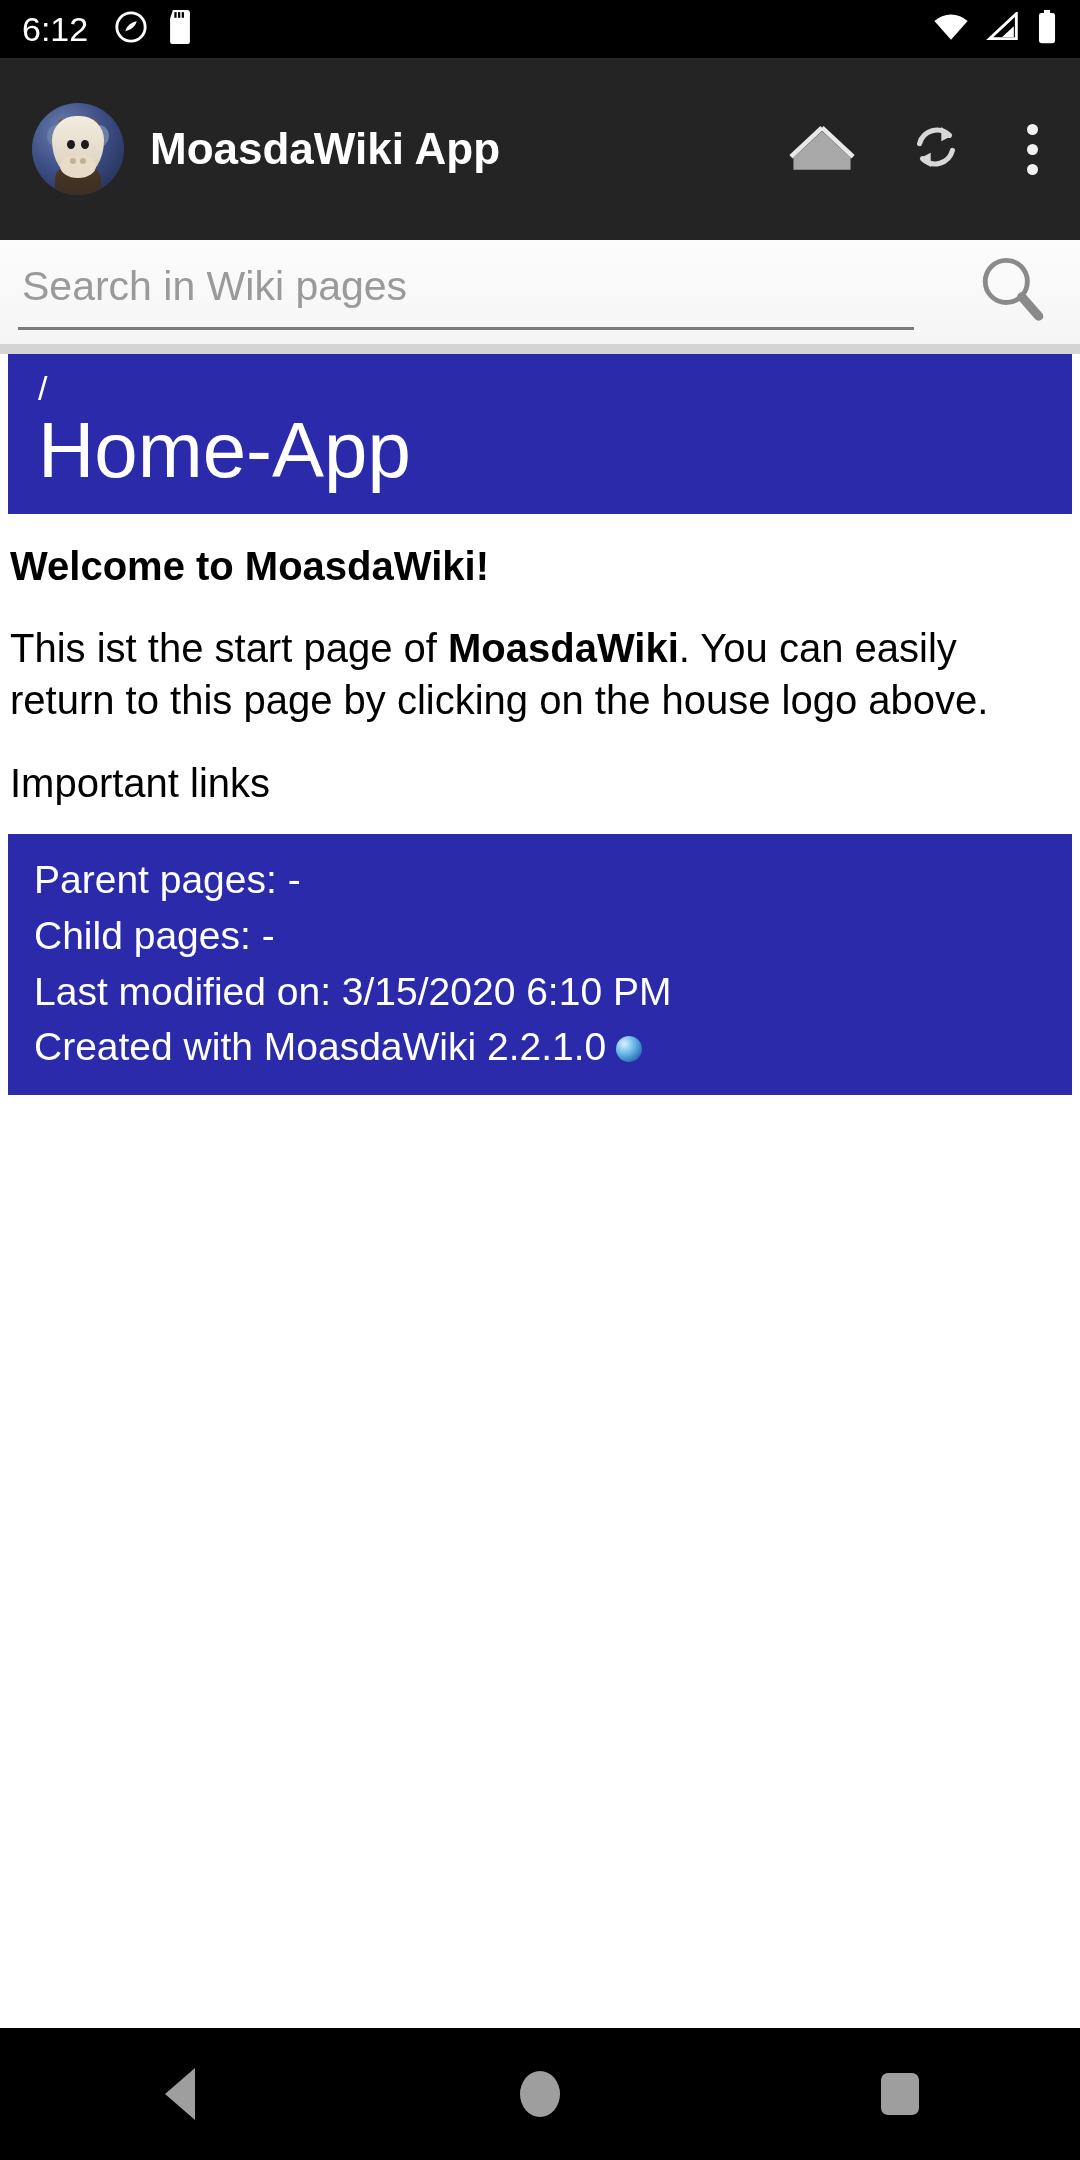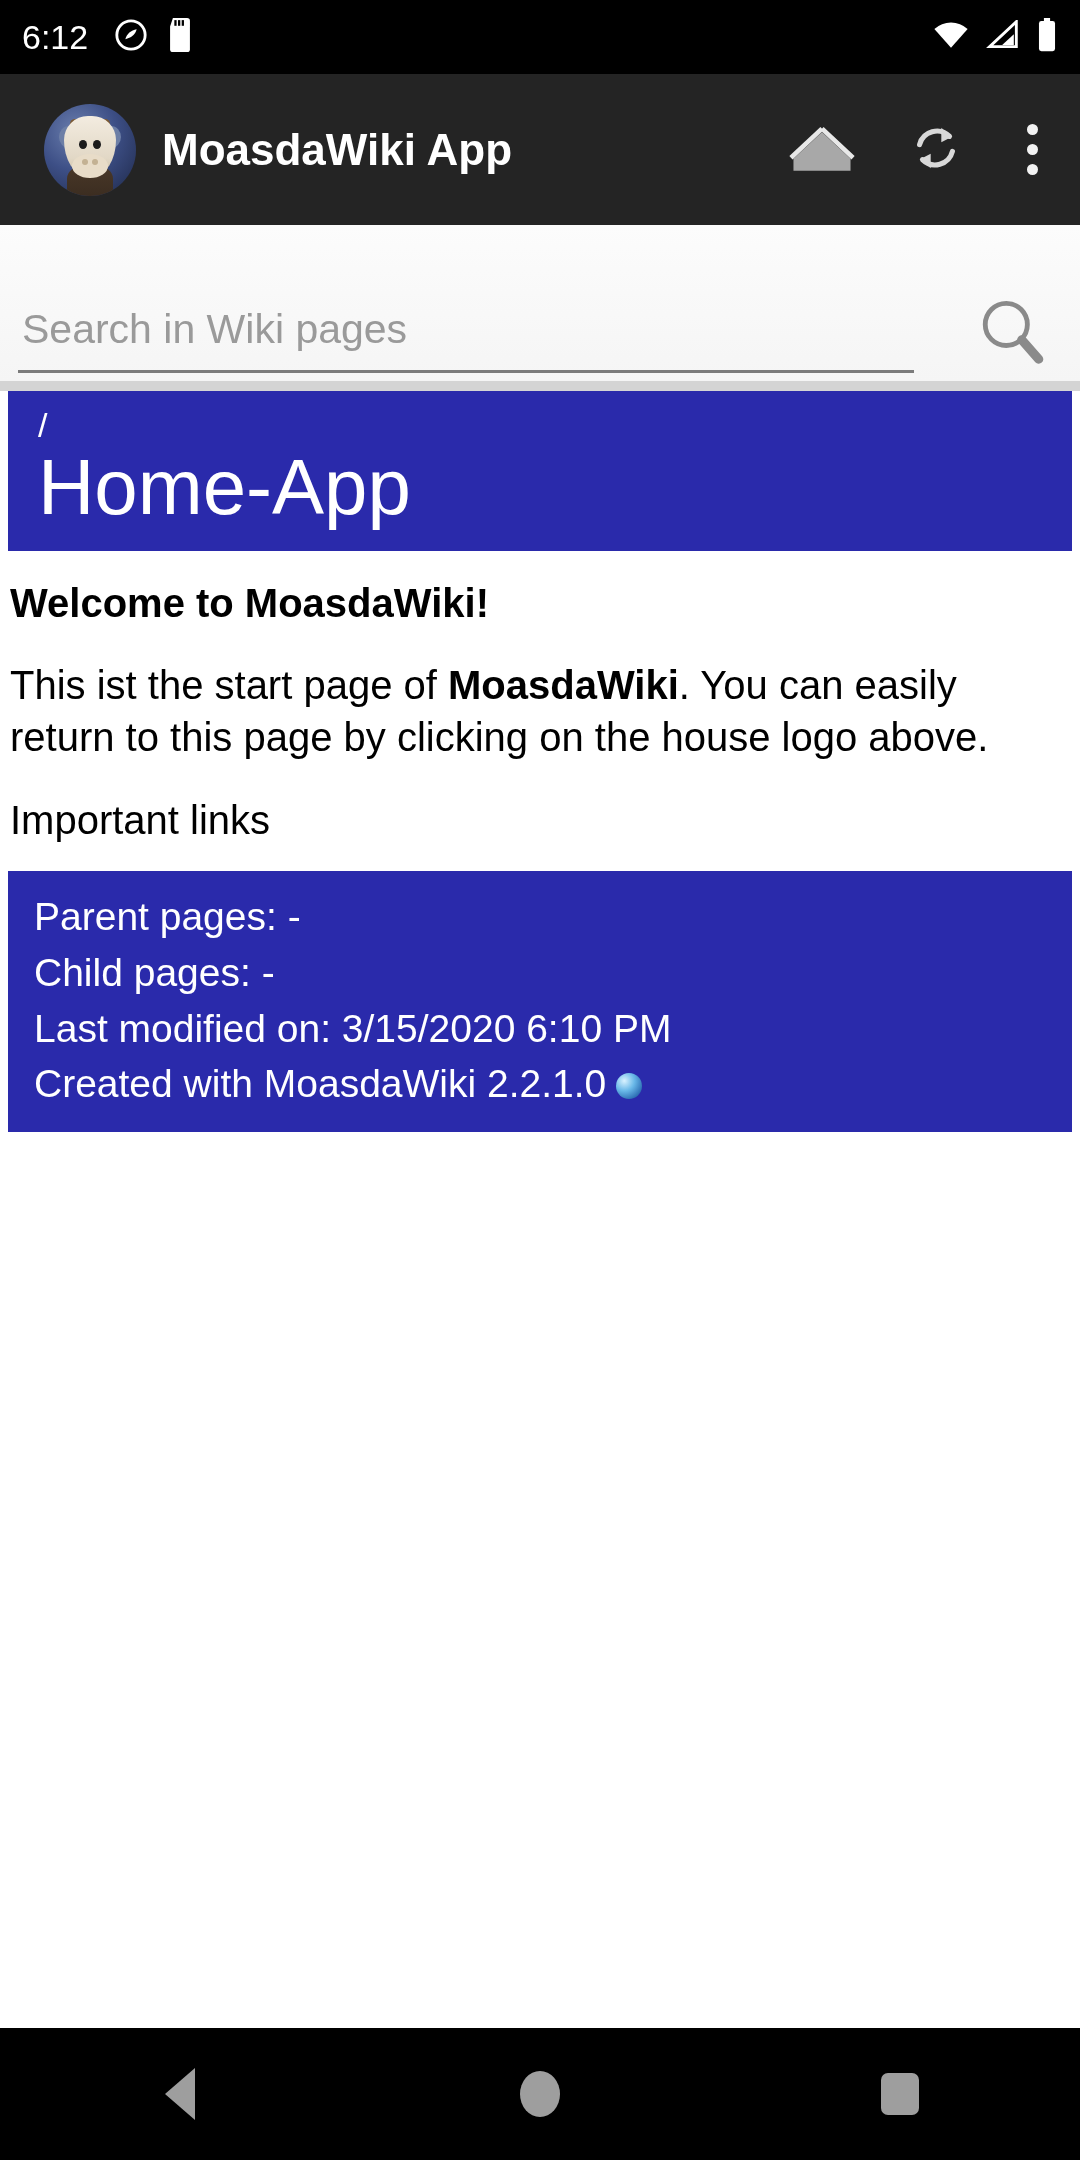--- a/index.html
+++ b/index.html
@@ -10,21 +10,21 @@
   body {
     width: 1080px;
     height: 2160px;
     font-family: "Liberation Sans", sans-serif;
     overflow: hidden;
     position: relative;
   }
 
   
   .statusbar {
-    height: 74px;
+    height: 58px;
     background: #000000;
     display: flex;
     align-items: center;
     padding: 0 22px;
     box-sizing: border-box;
   }
   .status-clock {
     color: #ffffff;
     font-size: 34px;
     letter-spacing: 0px;
@@ -38,25 +38,25 @@
   }
   .status-right-icons {
     margin-left: auto;
     display: flex;
     align-items: center;
     gap: 16px;
   }
 
   
   .appbar {
-    height: 151px;
+    height: 182px;
     background: #242424;
     display: flex;
     align-items: center;
-    padding: 0 22px 0 44px;
+    padding: 0 22px 0 32px;
     box-sizing: border-box;
   }
   .app-logo {
     width: 92px;
     height: 92px;
     border-radius: 50%;
     background: radial-gradient(circle at 35% 30%, #6b7fae 0%, #3d4f86 45%, #1d2747 100%);
     position: relative;
     overflow: hidden;
     flex: none;
@@ -164,24 +164,24 @@
   .overflow-dots i {
     display: block;
     width: 11px;
     height: 11px;
     border-radius: 50%;
     background: #f2f2f2;
   }
 
   
   .searchbar {
-    height: 156px;
+    height: 104px;
     background: linear-gradient(180deg, #fcfcfc 0%, #f5f5f5 100%);
     display: flex;
-    align-items: flex-end;
+    align-items: center;
     padding: 0 22px 0 18px;
     box-sizing: border-box;
     position: relative;
     gap: 40px;
   }
   .search-field {
     flex: 1;
     position: relative;
     height: 92px;
     display: flex;

